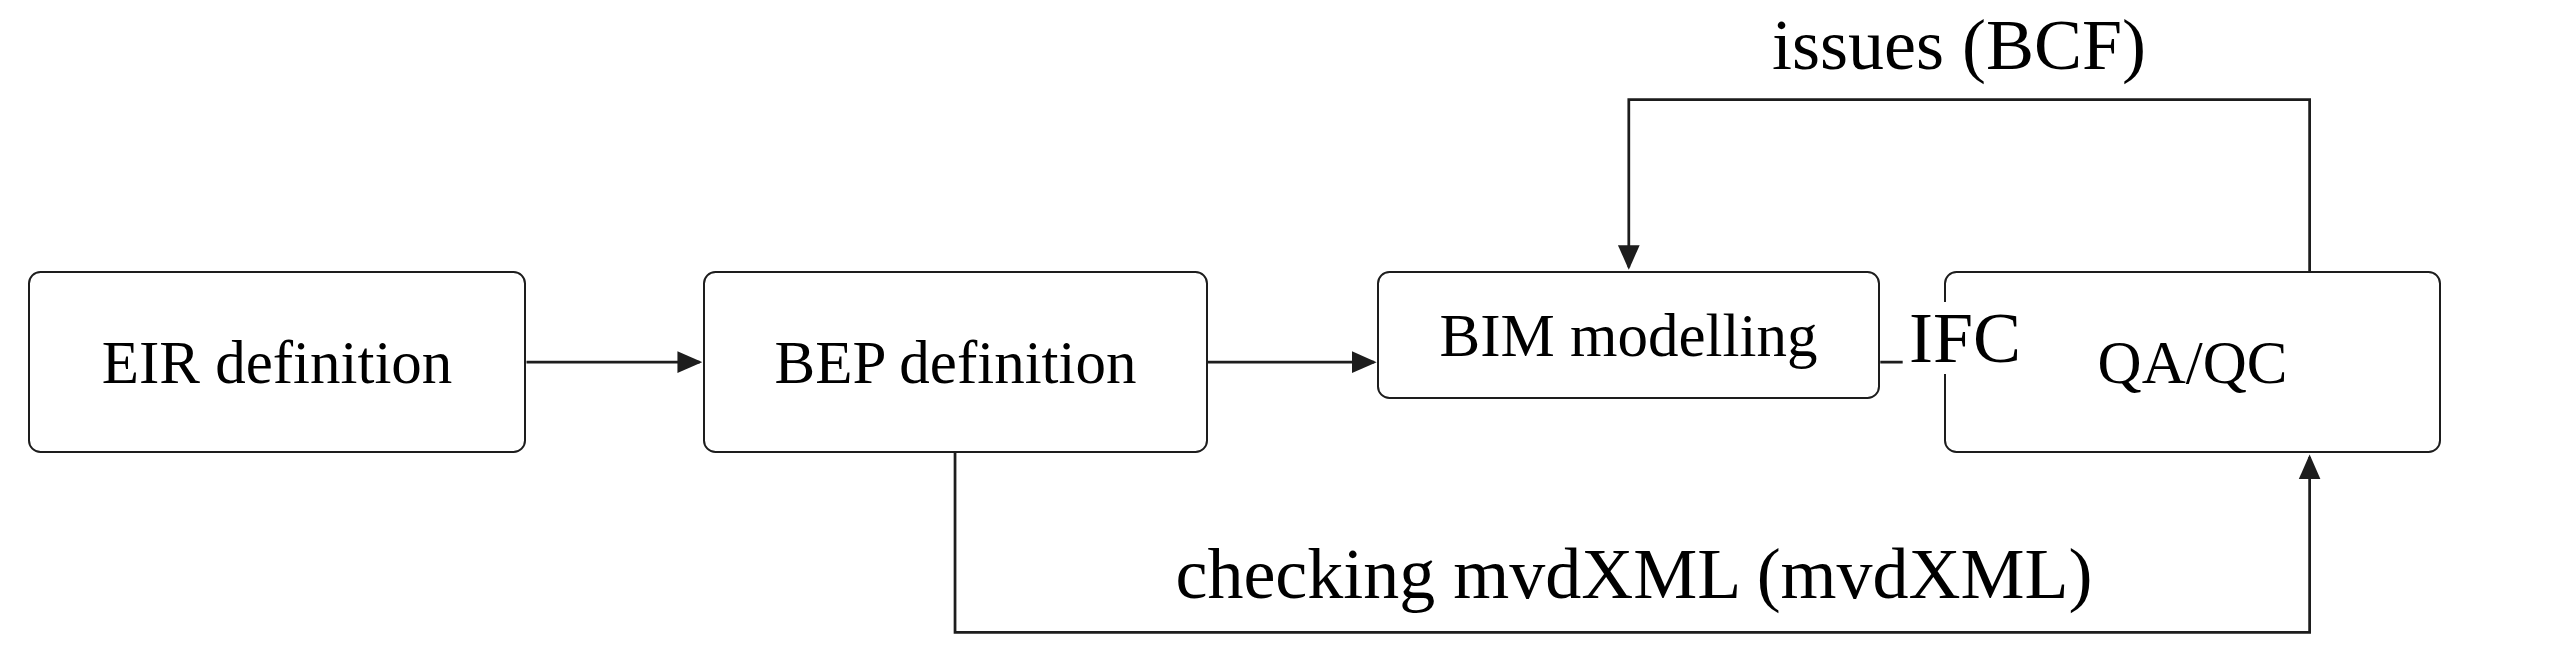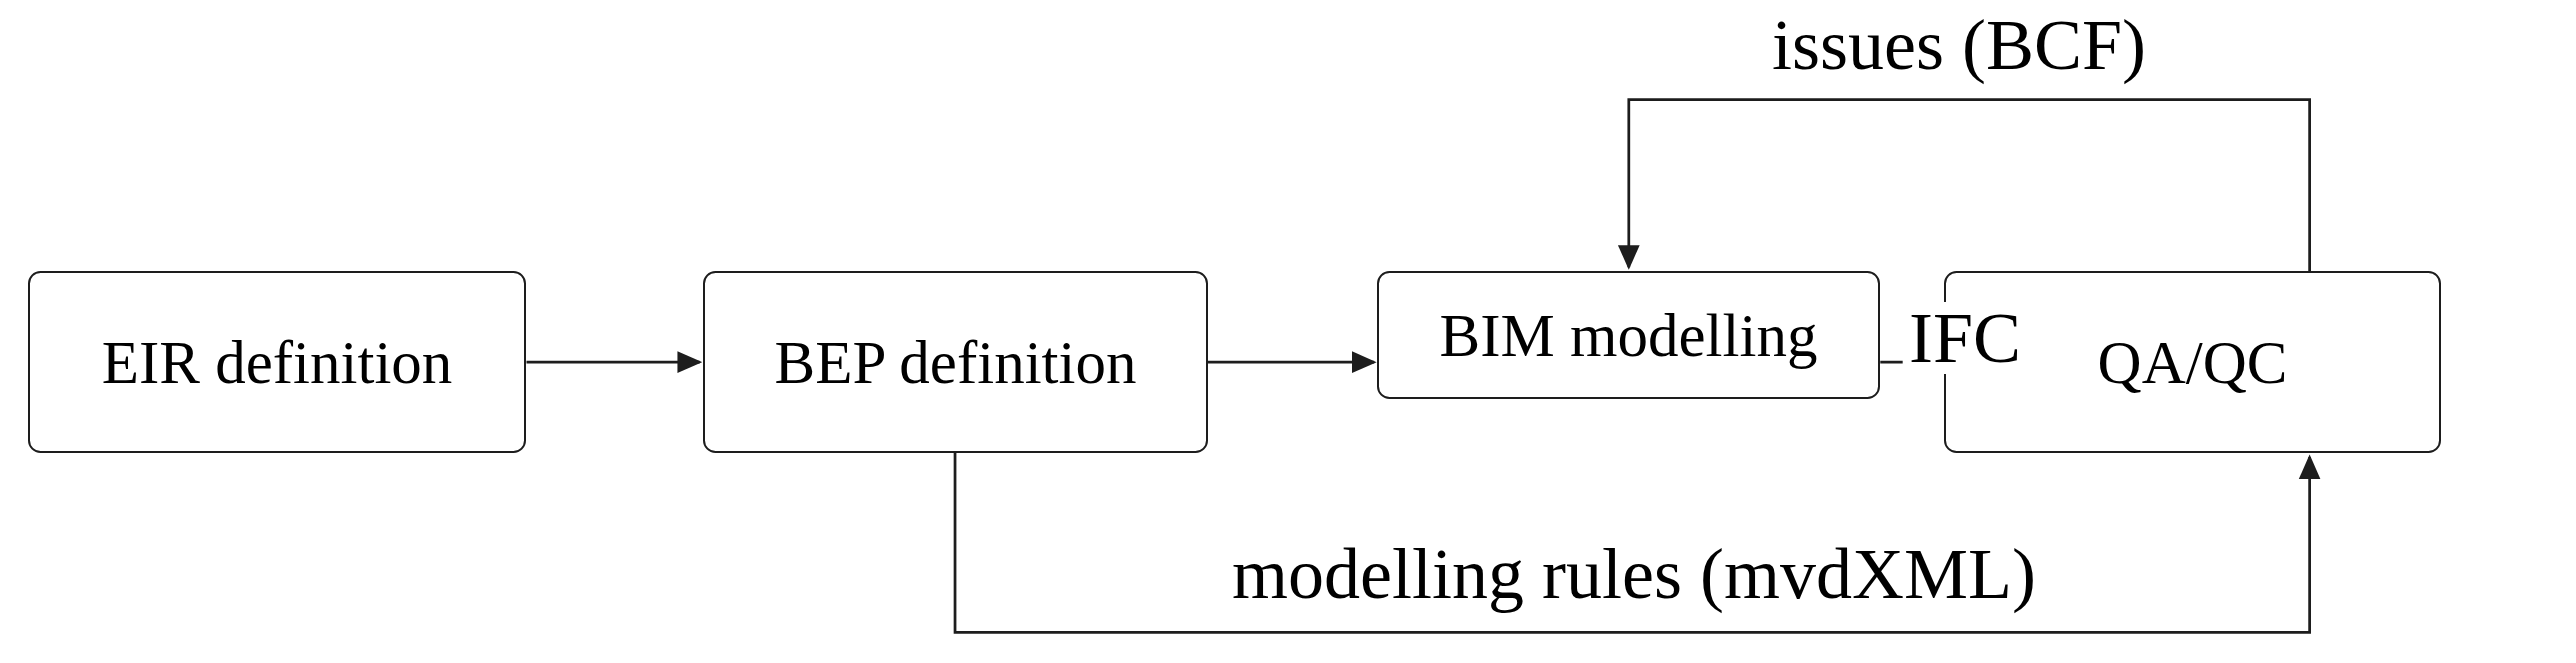--- a/index.html
+++ b/index.html
@@ -92,16 +92,16 @@
   </div>
 
   <div class="node" style="left:1944px; top:271px; width:497px; height:182px;">
     <span class="node-label">QA/QC</span>
   </div>
 
   <div class="edge-label" style="left:1959px; top:45px;">issues (BCF)</div>
 
   <div class="edge-label" style="left:1965px; top:338px;">IFC</div>
 
-  <div class="edge-label" style="left:1634px; top:574px;">modelling rules (mvdXML)</div>
+  <div class="edge-label" style="left:1634px; top:574px;">checking mvdXML (mvdXML)</div>
 
 </div>
 
 
 </body></html>

